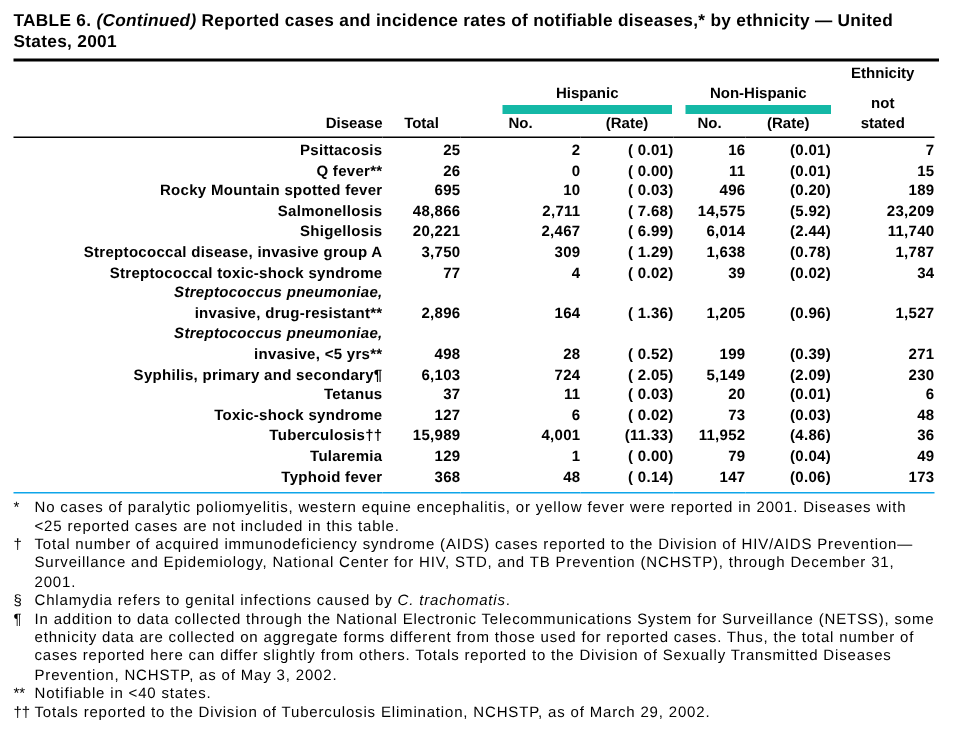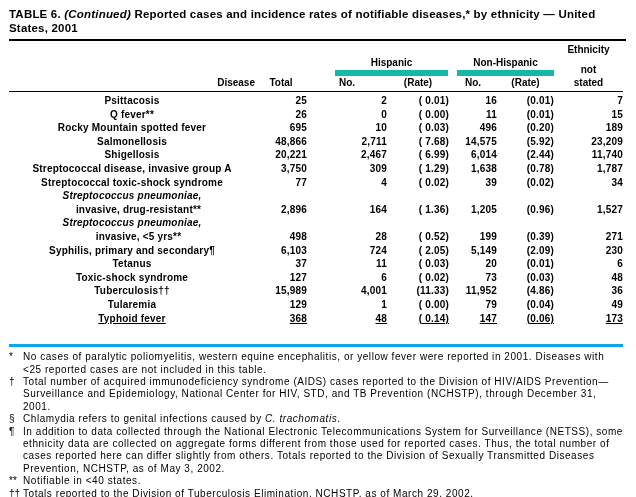--- a/index.html
+++ b/index.html
@@ -56,30 +56,29 @@
     padding-bottom: 2px;
     padding-top: 1px;
   }
   th.ns-head { padding-right: 6px; }
 
   tbody td {
     line-height: 13.6px;
     white-space: pre;
     letter-spacing: 0.2px;
   }
-  td.disease { text-align: center; overflow: hidden; }
+  td.disease { text-align: right; overflow: hidden; }
   td.num { text-align: right; }
   td.ns  { padding-right: 9px; }
   tr.species td.disease { font-style: italic; }
   tr.cont td.disease { padding-left: 13px; }
   tbody tr:first-child td { padding-top: 2px; }
   tbody tr:last-child td {
-    border-bottom: 3px solid #0ea5e9;
-    padding-bottom: 19px;
-    text-decoration: underline;
+    border-bottom: 1px solid #0ea5e9;
+    padding-bottom: 3px;
   }
 
   
   .footnotes {
     margin-top: 4px;
     width: 616px;
     font-size: 10px;
     font-weight: normal;
   }
   .footnote { display: flex; }

